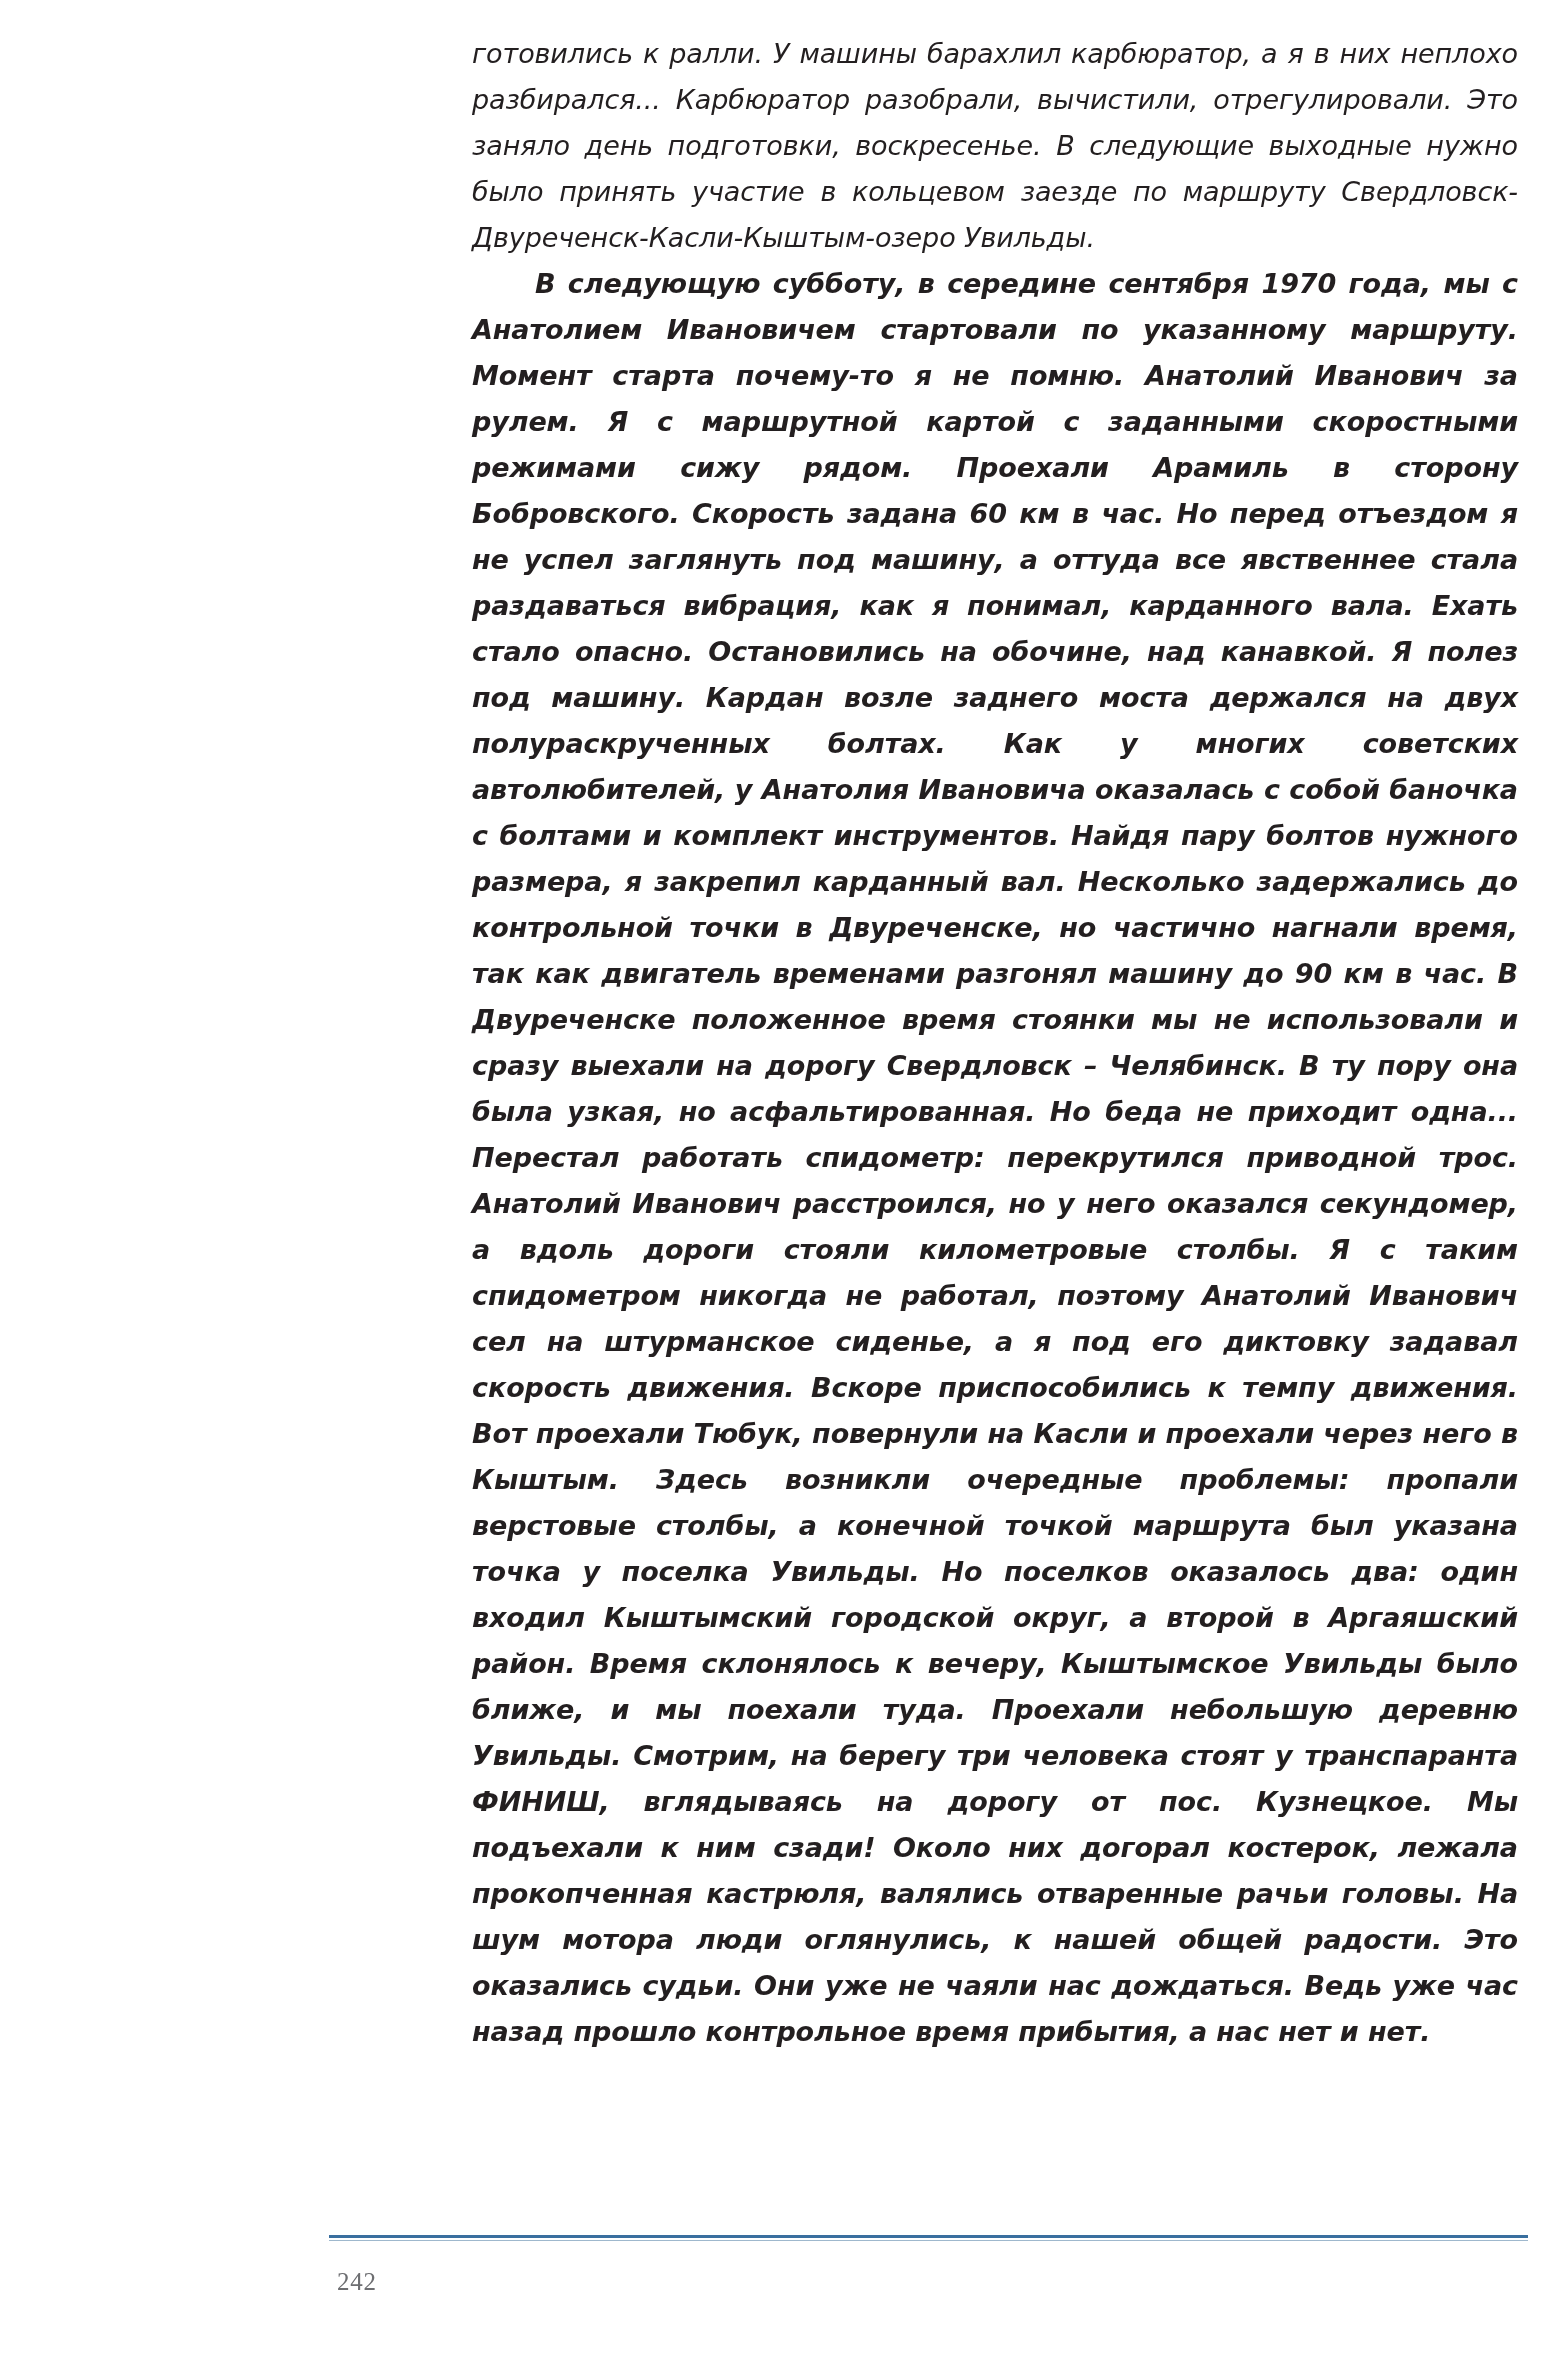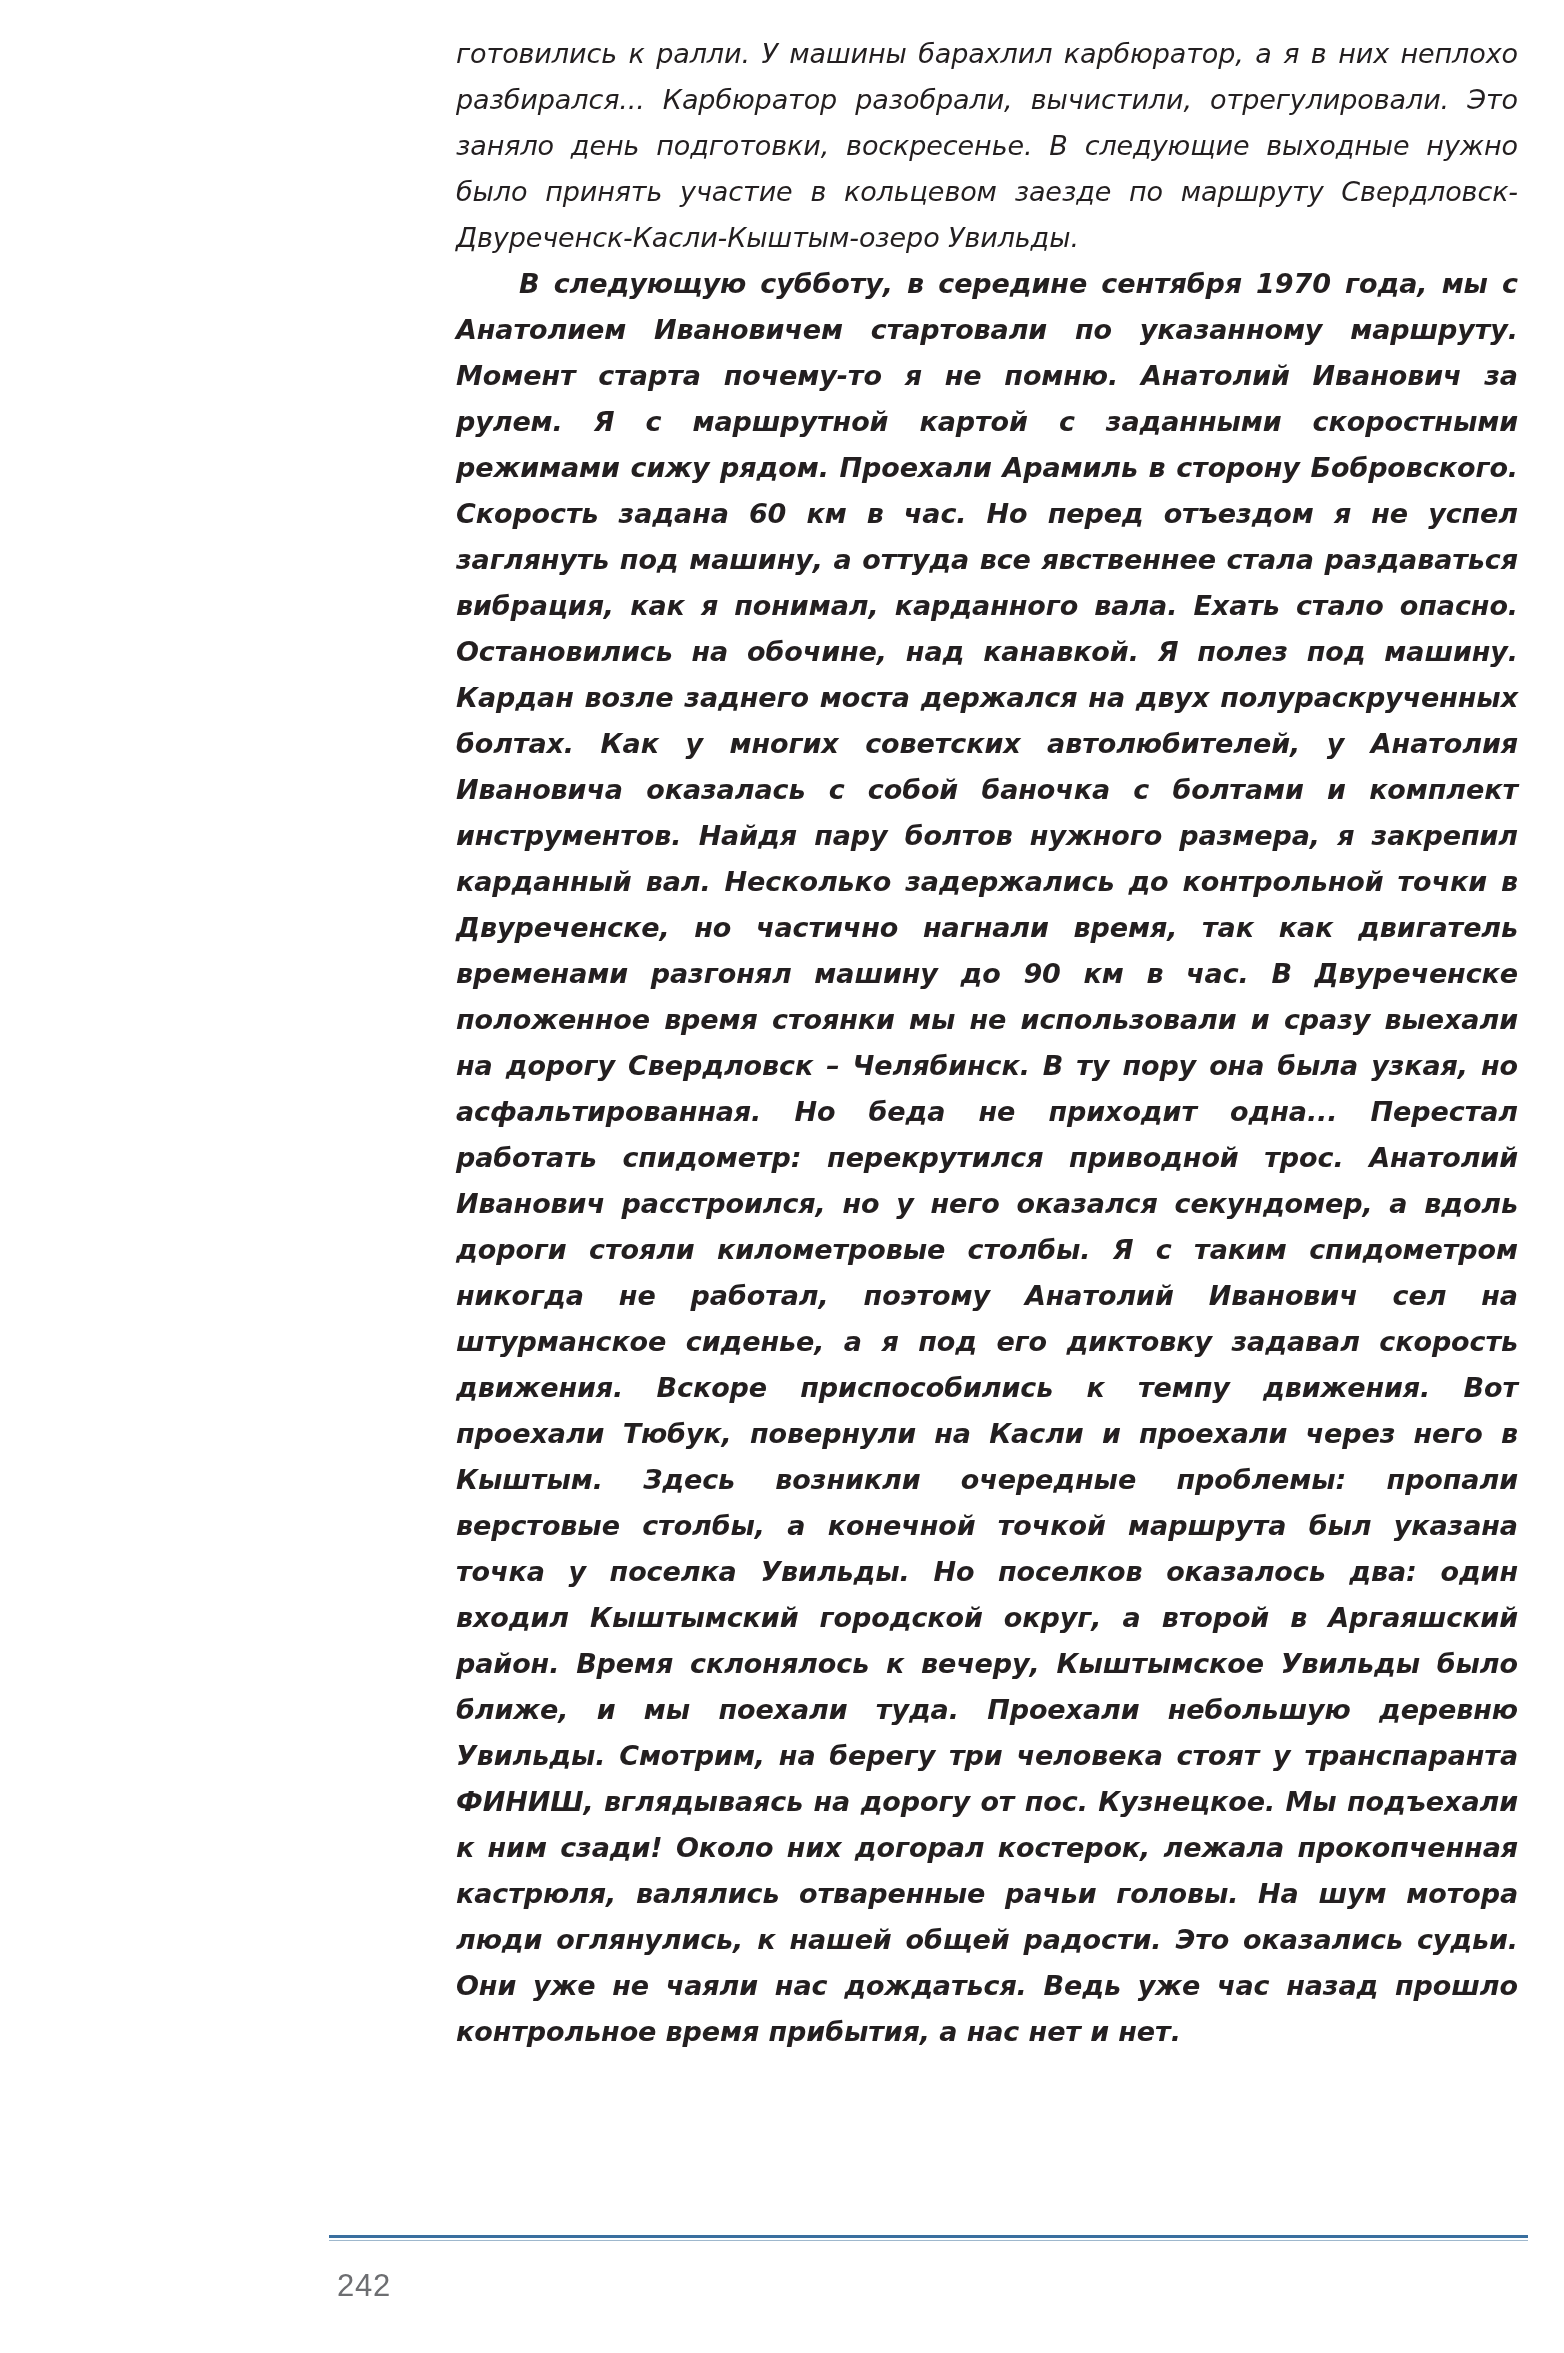--- a/index.html
+++ b/index.html
@@ -27,21 +27,21 @@
     width: 1062px;
   }
   .para {
     font-family: "DejaVu Sans", sans-serif;
     font-style: italic;
     font-size: 27px;
     line-height: 46px;
     text-align: justify;
     text-justify: inter-word;
     color: #231f20;
-    margin: 0 0 0 0;
+    margin: 0 0 0 16px;
     letter-spacing: -0.1px;
   }
   .para.indent {
     text-indent: 63px;
   }
   .para + .para {
     margin-top: 0;
     font-weight: bold;
   }
   .footer-rule {
@@ -57,22 +57,22 @@
     left: 329px;
     top: 2240px;
     width: 1199px;
     height: 1.3px;
     background: #9fb8cd;
   }
   .page-number {
     position: absolute;
     left: 337px;
     top: 2268px;
-    font-family: Liberation Sans, sans-serif;
-    font-size: 31px;
+    font-family: Liberation Serif, serif;
+    font-size: 25px;
     color: #6d6e71;
     letter-spacing: 0.7px;
   }
 </style>
 </head>
 <body>
 
 <div class="page">
 
   <div class="content">

